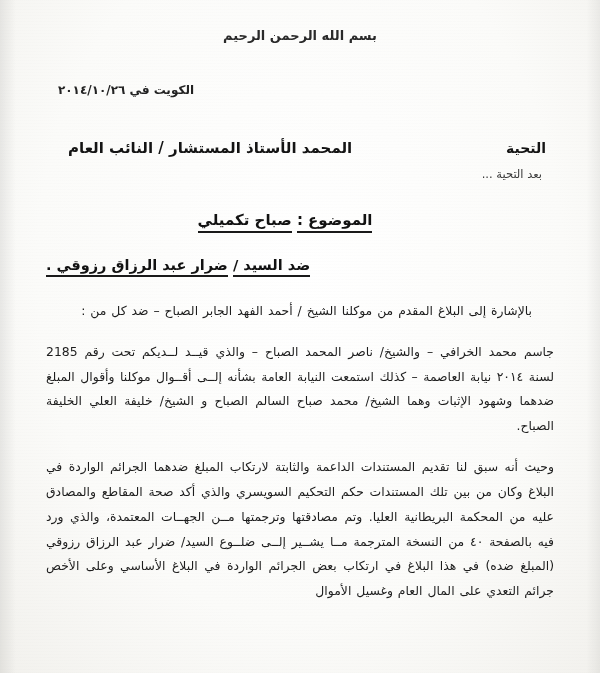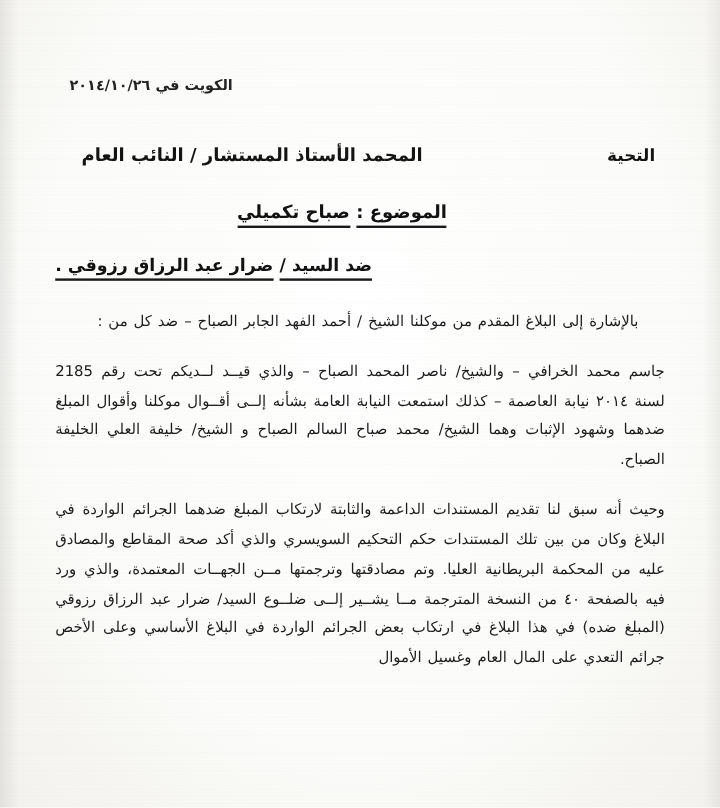--- a/index.html
+++ b/index.html
@@ -65,21 +65,20 @@
     display: flex;
     justify-content: flex-start;
     padding-right: 360px;
   }
   .datestamp {
     font-size: 12px;
     font-weight: 700;
     color: #232323;
     white-space: nowrap;
     letter-spacing: .3px;
-    margin-top: 24px;
   }
 
   .addressee-row {
     margin-top: 42px;
     display: flex;
     align-items: baseline;
     justify-content: space-between;
     padding-right: 8px;
     padding-left: 22px;
   }
@@ -151,30 +150,32 @@
     text-align-last: right;
   }
 </style>
 </head>
 <body>
 
 <div class="page">
   <div class="edge-left"></div>
   <div class="edge-right"></div>
 
+  <div class="basmala">بسم الله الرحمن الرحيم</div>
 
   <div class="datestamp-row">
     <div class="datestamp">الكويت في ٢٠١٤/١٠/٢٦</div>
   </div>
 
   <div class="addressee-row">
     <div class="respect">التحية</div>
     <div class="addressee">المحمد الأستاذ المستشار / النائب العام</div>
   </div>
 
+  <div class="greeting">بعد التحية ...</div>
 
   <div class="subject-line">
     <span class="underlined">الموضوع :</span>
     <span class="underlined">صباح تكميلي</span>
   </div>
 
   <div class="against-line">
     <span class="underlined">ضد السيد /</span>
     <span class="underlined">ضرار عبد الرزاق رزوقي .</span>
   </div>

